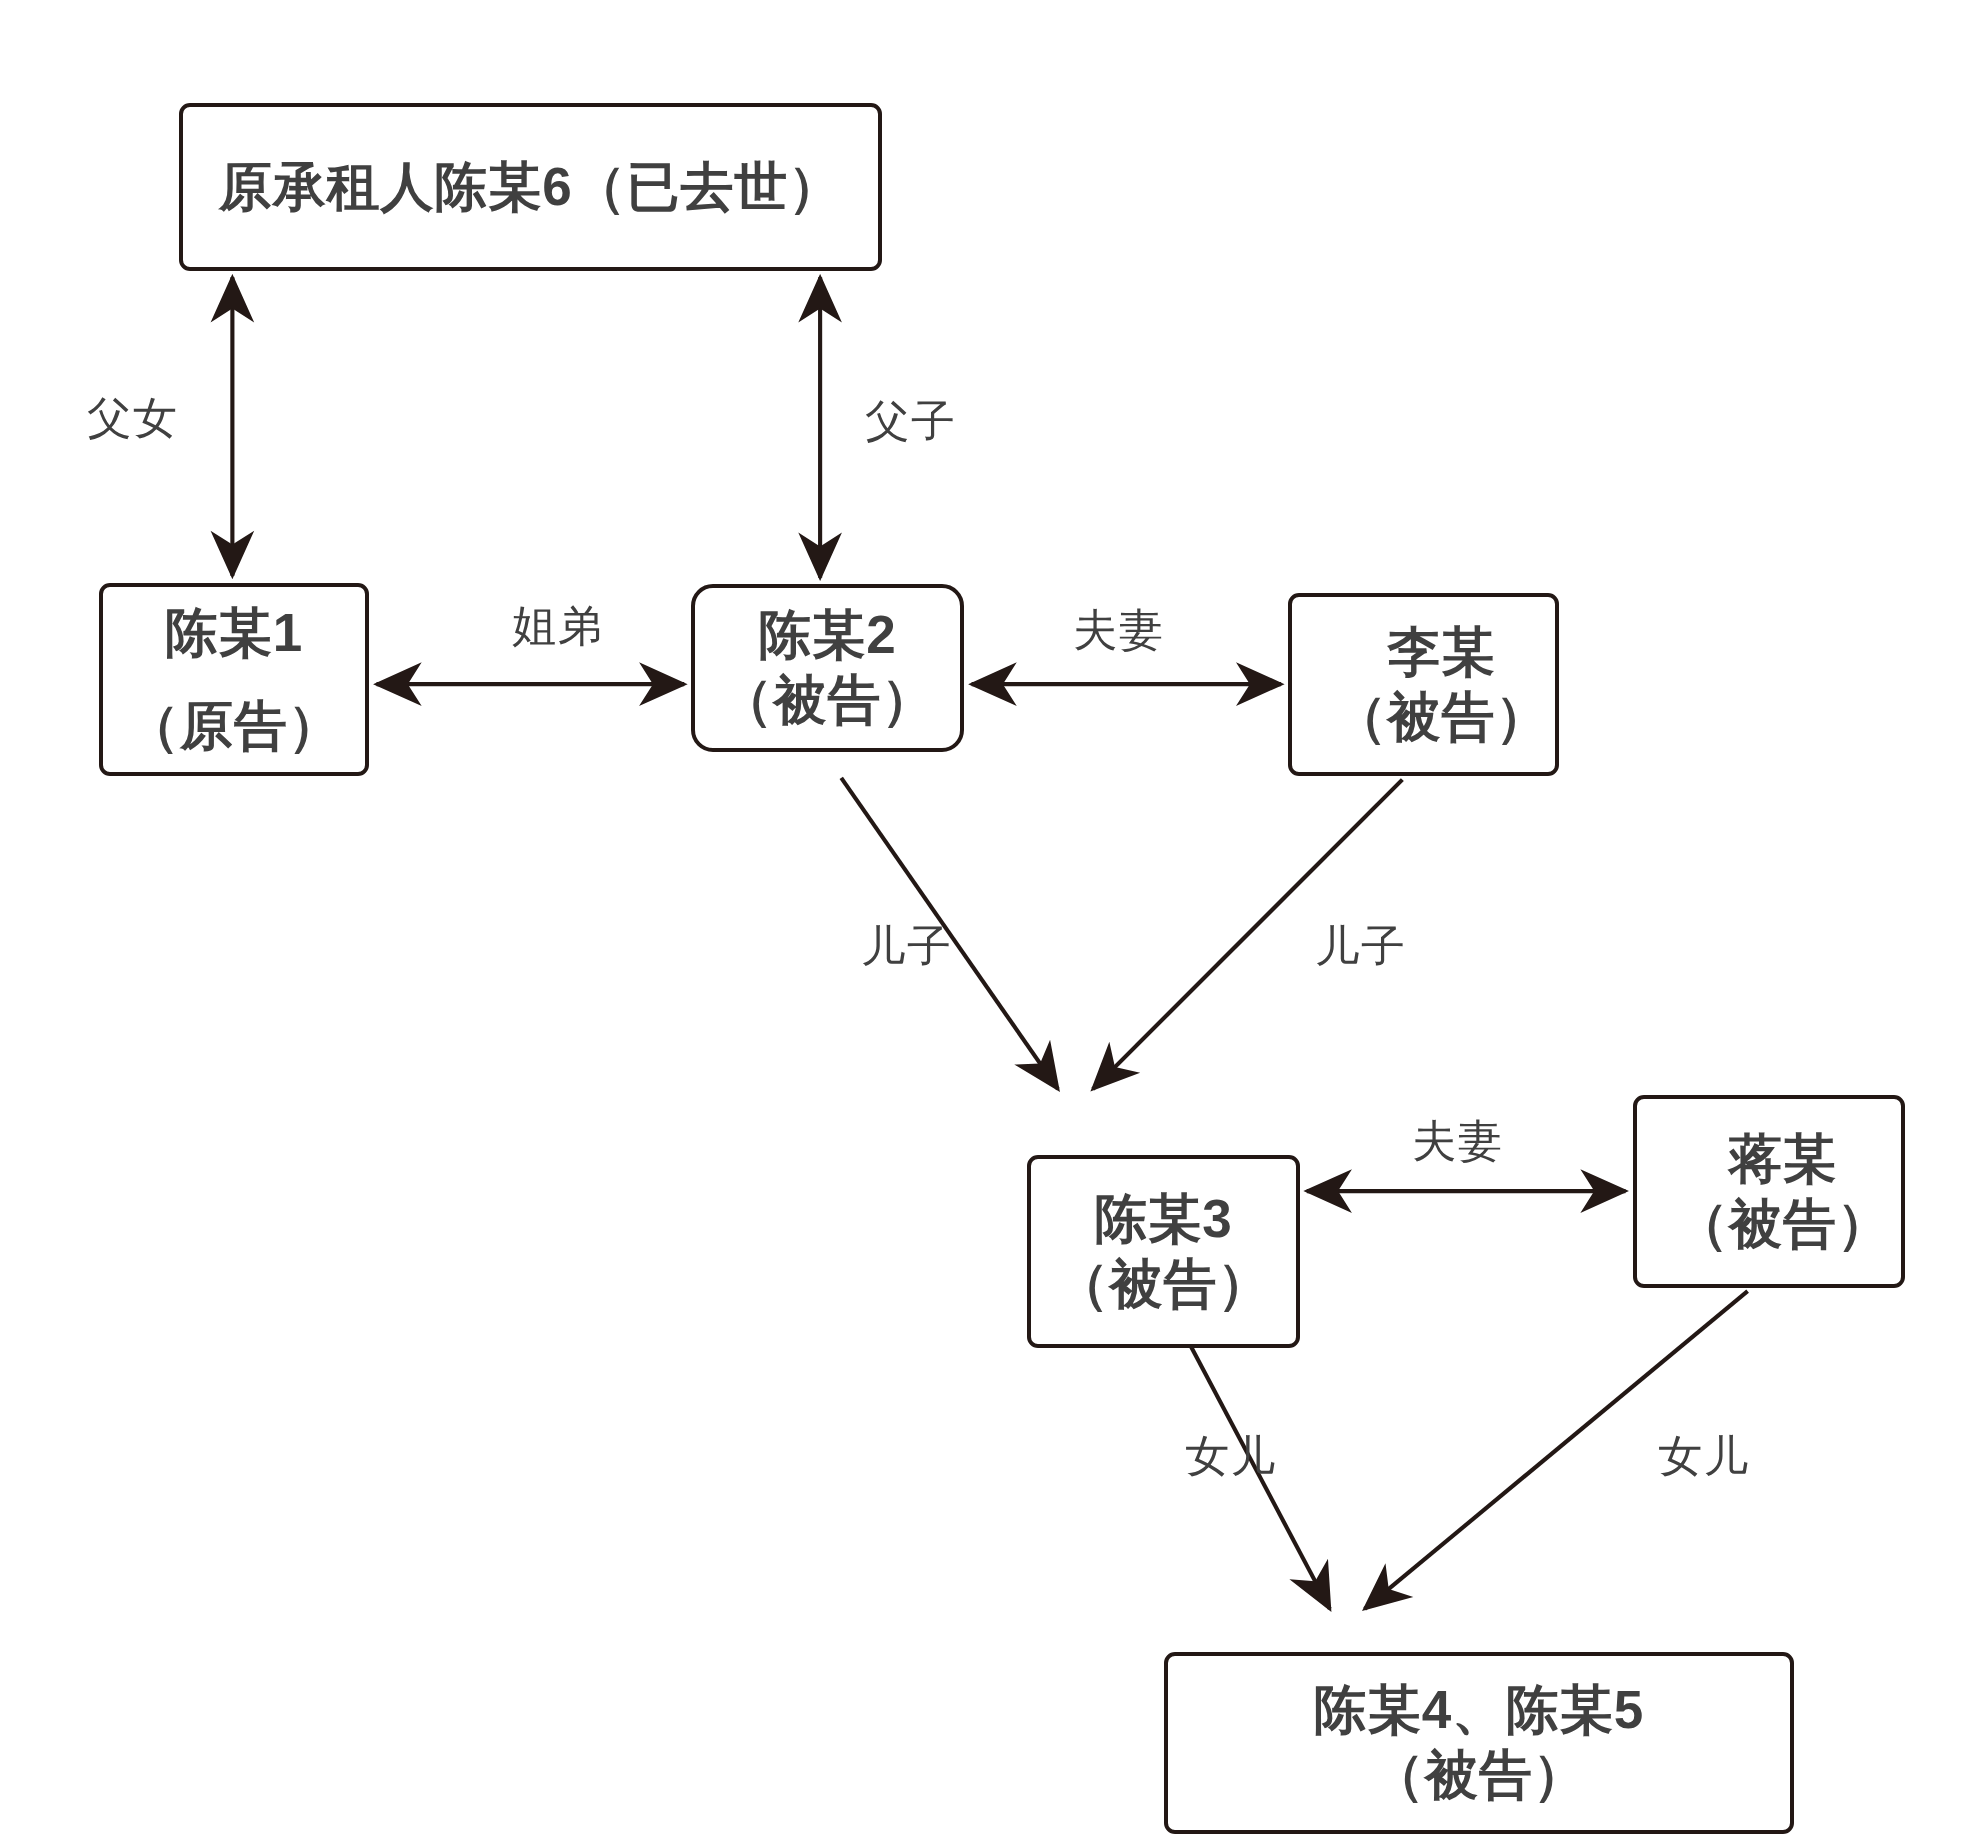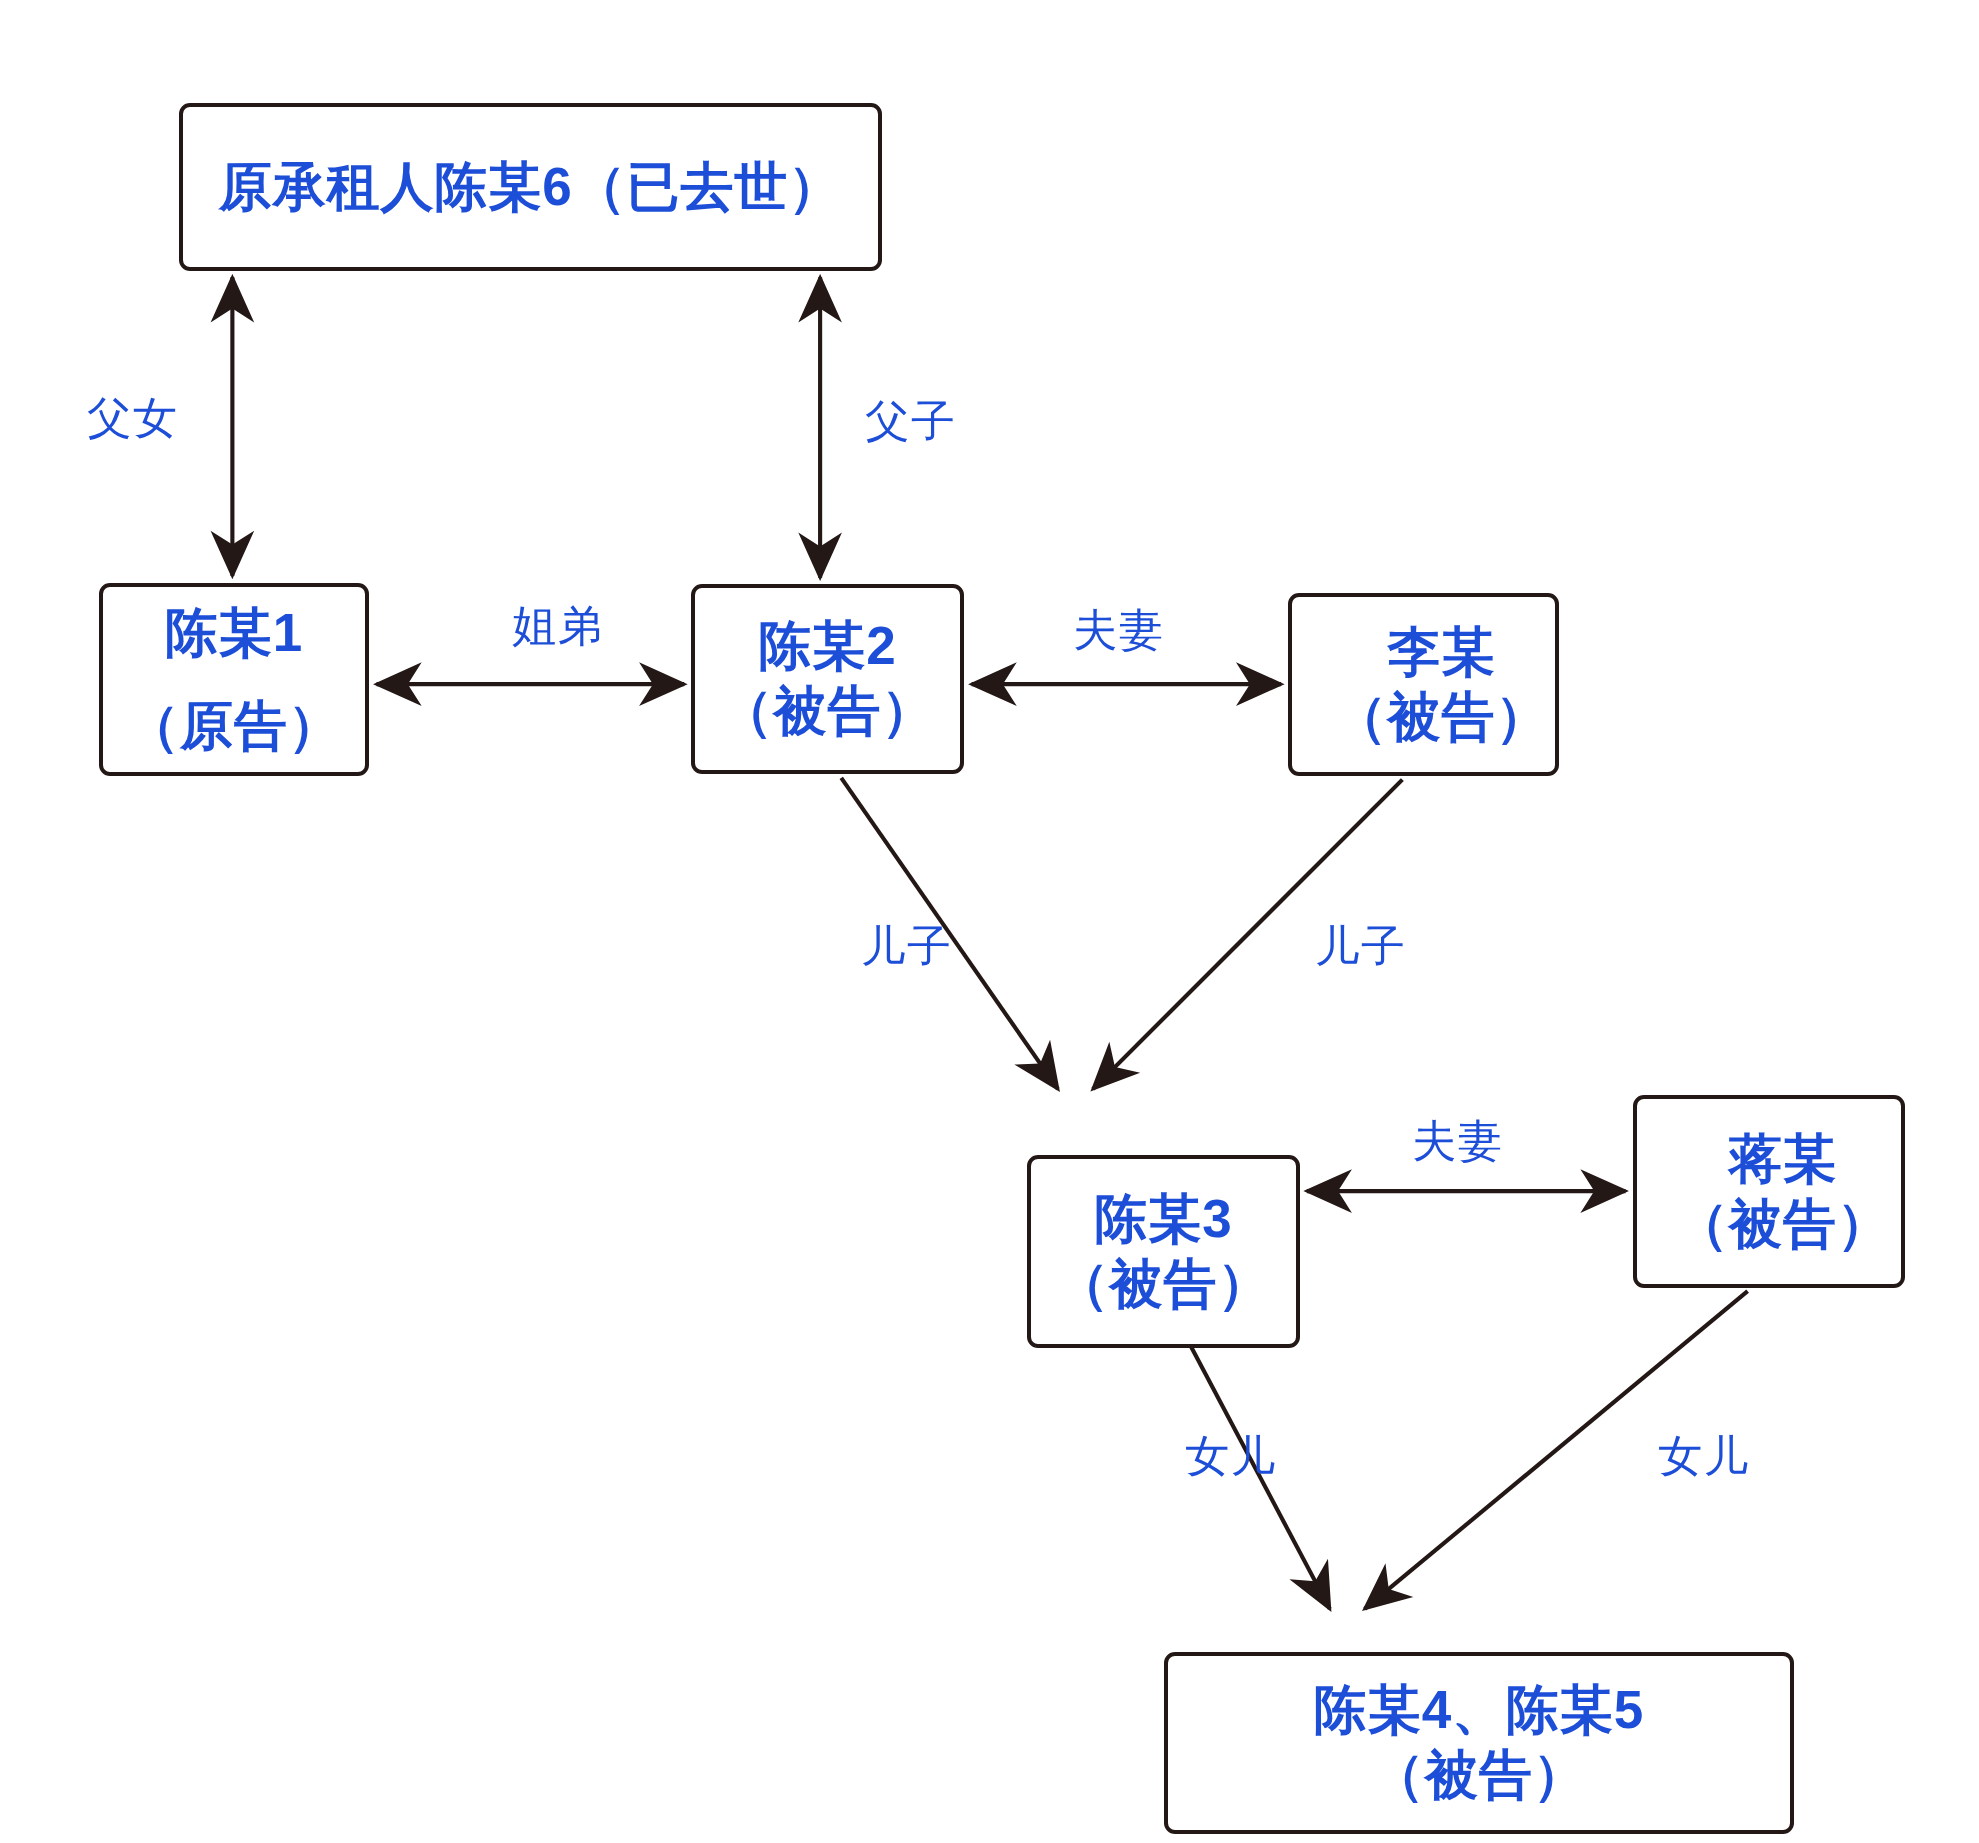--- a/index.html
+++ b/index.html
@@ -6,21 +6,21 @@
     margin: 0;
     padding: 0;
     background: #ffffff;
   }
   .canvas {
     position: relative;
     width: 1980px;
     height: 1844px;
     background: #ffffff;
     font-family: "Liberation Sans", "DejaVu Sans", sans-serif;
-    color: #1d4ed8;
+    color: #404040;
     overflow: hidden;
   }
   .edges-layer {
     position: absolute;
     left: 0;
     top: 0;
     width: 1980px;
     height: 1844px;
   }
   .edge-line {
@@ -39,21 +39,21 @@
     align-items: center;
     justify-content: center;
     text-align: center;
     font-weight: bold;
     font-size: 53px;
     line-height: 1.22;
     letter-spacing: 0.9px;
   }
   .node-tenant  { left: 179px;  top: 103px;  width: 703px; height: 168px; }
   .node-chen1   { left: 99px;  top: 583px;  width: 270px; height: 193px; gap: 28px; }
-  .node-chen2   { left: 691px;  top: 584px;  width: 273px; height: 190px; }
+  .node-chen2   { left: 691px;  top: 584px;  width: 273px; height: 168px; border-radius: 22px; }
   .node-li      { left: 1288px; top: 593px;  width: 271px; height: 183px; padding-left: 36px; }
   .node-chen3   { left: 1027px; top: 1155px; width: 273px; height: 193px; text-align: center; }
   .node-jiang   { left: 1633px; top: 1095px; width: 272px; height: 193px; padding-left: 28px; }
   .node-chen45  { left: 1164px; top: 1616px; width: 630px; height: 182px; margin-top: 36px; }
   .edge-label {
     position: absolute;
     transform: translate(-50%, -50%);
     font-size: 44px;
     font-weight: normal;
     white-space: nowrap;

